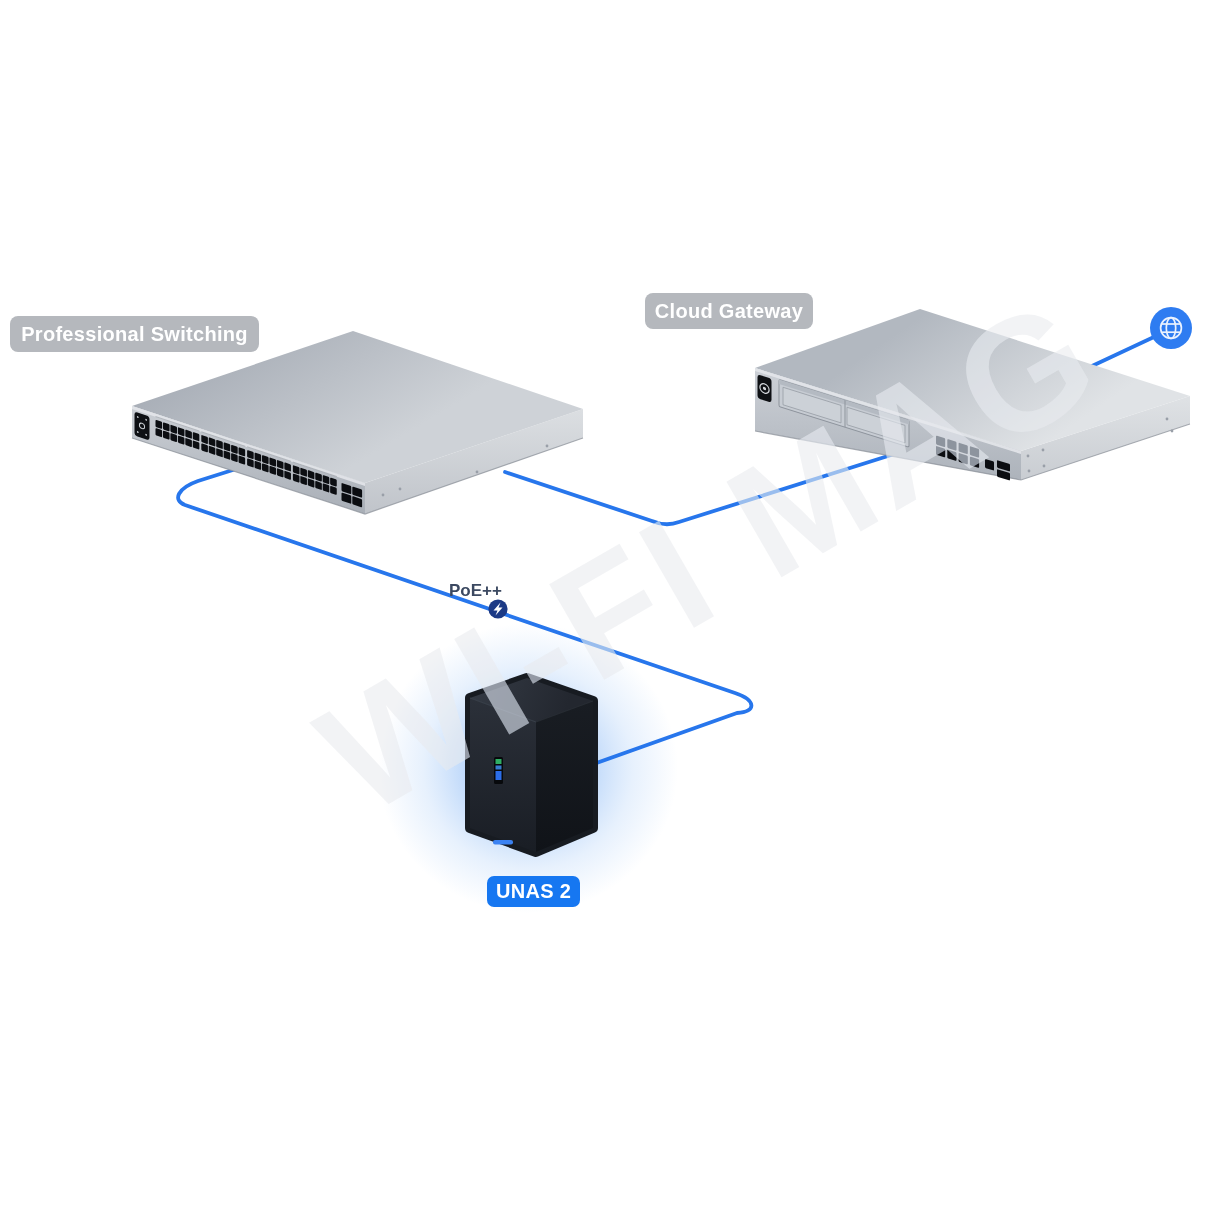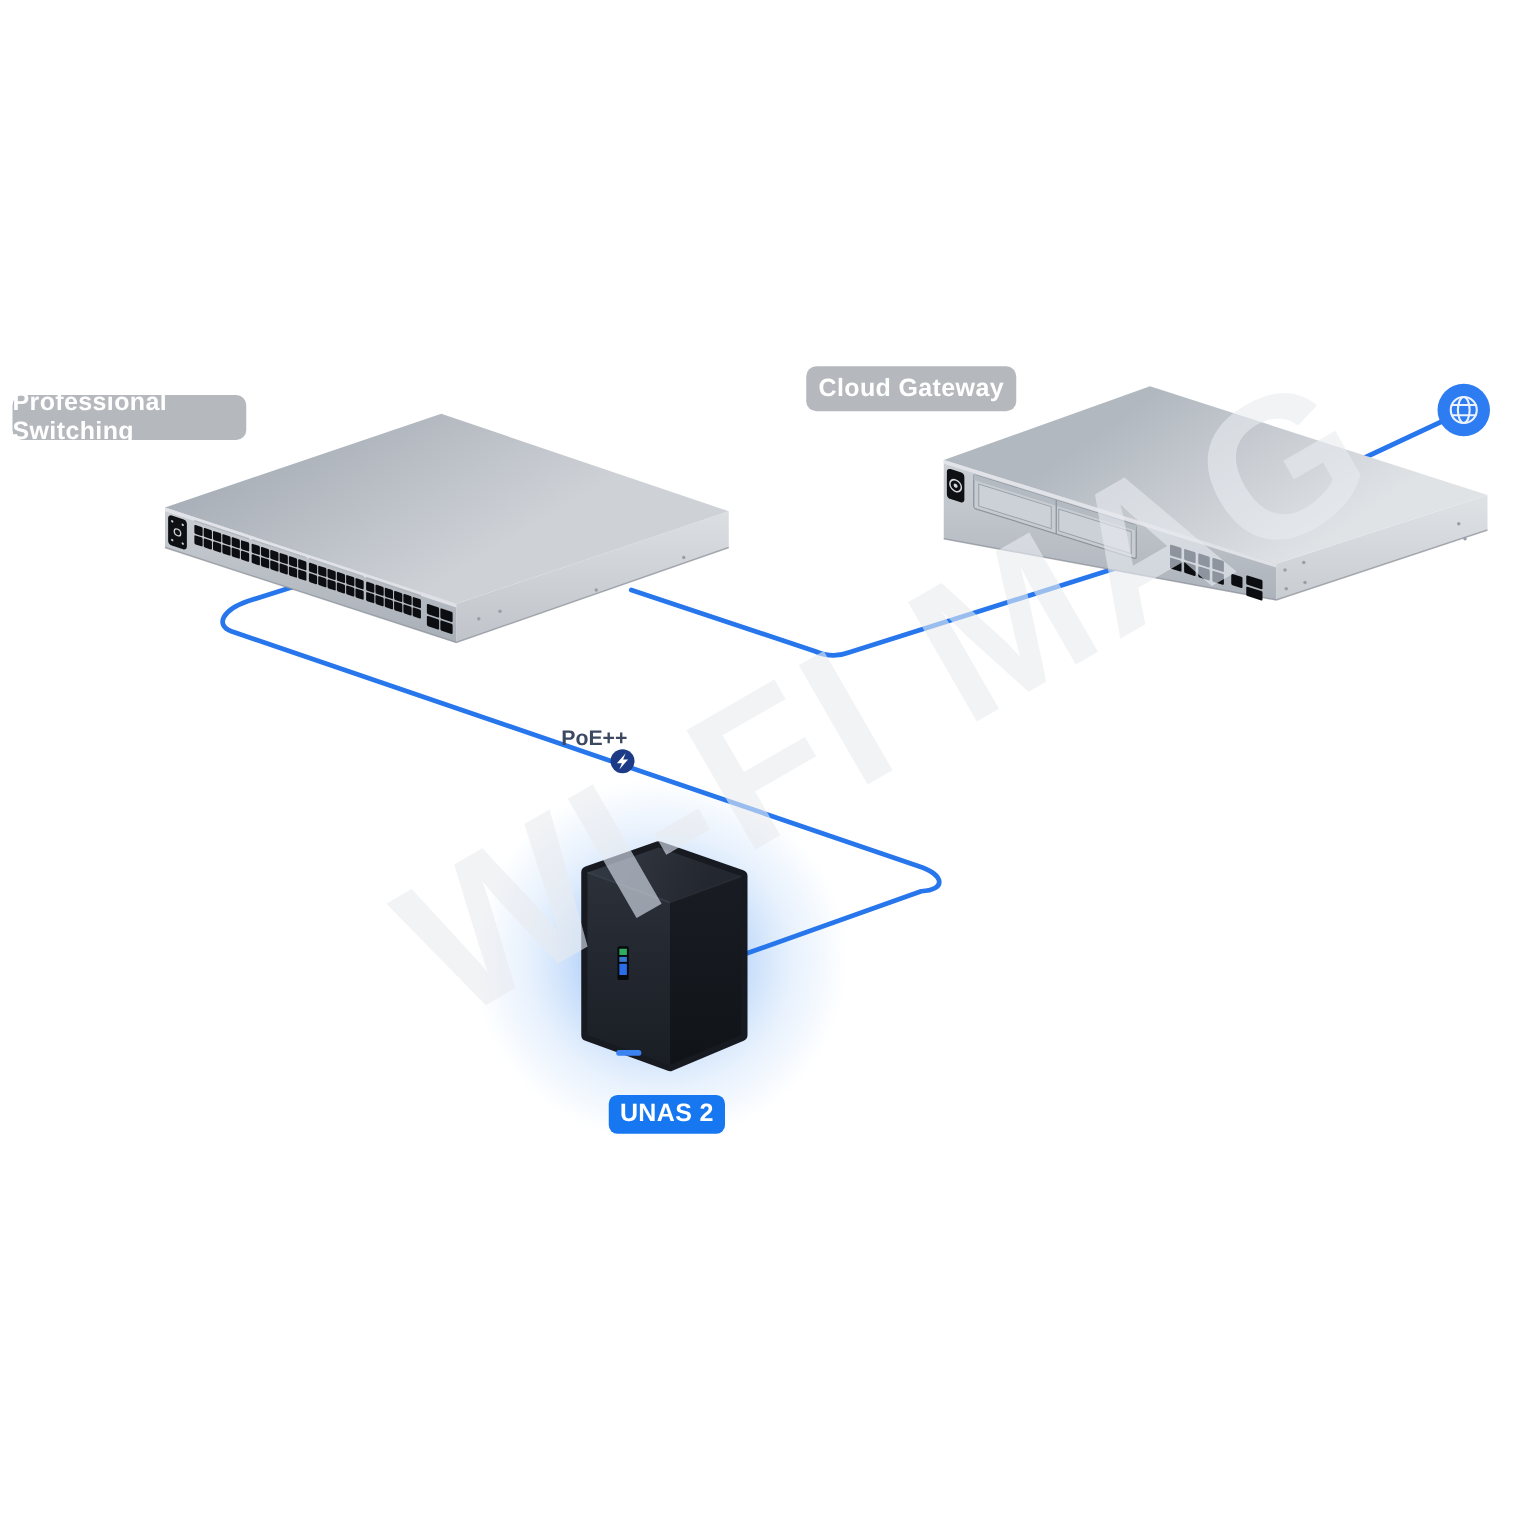--- a/index.html
+++ b/index.html
@@ -234,17 +234,17 @@
 
     <g>
       <circle cx="498" cy="609" r="9.6" fill="#1c3a86"></circle>
       <path d="M500.5,602.5 L493.5,610.5 L497.5,610.5 L495.5,615.5 L502.5,607.5 L498.5,607.5 Z" fill="#ffffff"></path>
     </g>
   </svg>
 
   <div class="watermark wm-screen">WI-FI MAG</div>
   <div class="watermark wm-faint">WI-FI MAG</div>
 
-  <div class="badge badge-gray" style="left:10px;top:316px;width:187px;height:36px;">Professional Switching</div>
+  <div class="badge badge-gray" style="left:10px;top:316px;width:249px;height:36px;">Professional Switching</div>
   <div class="badge badge-gray" style="left:645px;top:293px;width:168px;height:36px;">Cloud Gateway</div>
   <div class="badge badge-blue" style="left:487px;top:876px;width:93px;height:31px;">UNAS 2</div>
   <div class="poe-label">PoE++</div>
 </div>
 
 </body></html>

